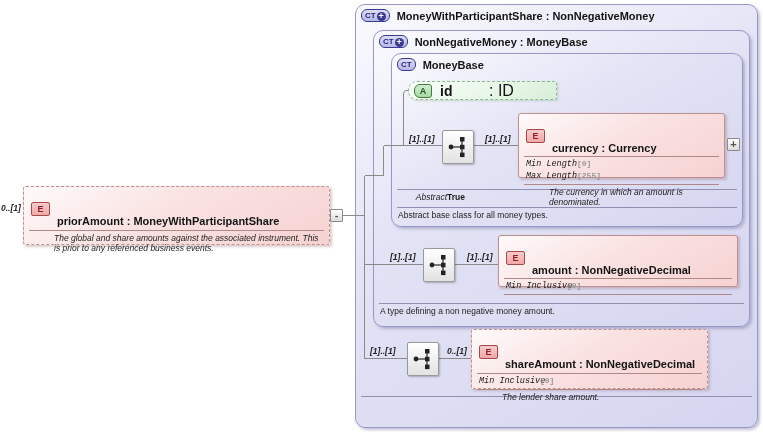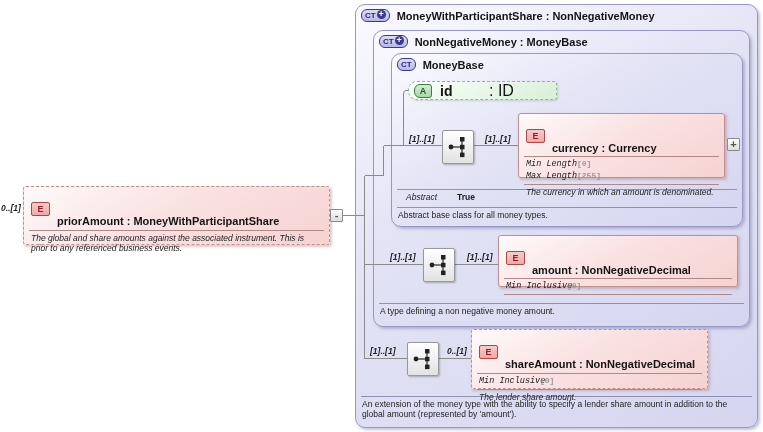--- a/index.html
+++ b/index.html
@@ -4,21 +4,21 @@
 <style>
   html,body{margin:0;padding:0;background:#fff;}
   body{font-family:"Liberation Sans","DejaVu Sans",sans-serif;}
   #canvas{position:relative;width:763px;height:432px;background:#ffffff;overflow:hidden;}
 
   
   .ct-box{position:absolute;border:1px solid #9898c8;border-radius:10px;
     background:linear-gradient(150deg,#fafafe 0%,#e4e4f6 40%,#d5d5f0 100%);
     box-shadow:2px 2px 3px rgba(120,120,160,.45);}
   .ct-header{position:absolute;left:5px;top:4px;display:flex;align-items:center;gap:7px;white-space:nowrap;}
-  .ct-badge{display:inline-flex;align-items:flex-start;height:11px;padding:0 3px;
+  .ct-badge{display:inline-flex;align-items:flex-end;height:11px;padding:0 3px;
     border:1px solid #3a3a8e;border-radius:6px;background:linear-gradient(#dcdcf6,#b8b8e8);
     color:#26267c;font-size:8px;font-weight:bold;line-height:11px;}
   .ct-plus{width:9px;height:9px;margin-left:1px;border-radius:50%;background:#3a3a8e;color:#fff;
     font-size:9px;line-height:8px;text-align:center;font-weight:bold;}
   .ct-title{font-size:11px;font-weight:bold;color:#141414;}
 
   
   .el-box{position:absolute;border:1px solid #c09090;border-radius:3px;
     background:linear-gradient(150deg,#fefafa 0%,#fae2e2 45%,#f6d2d2 100%);
     box-shadow:1.5px 1.5px 2.5px rgba(150,110,110,.35);}
@@ -26,21 +26,21 @@
   .el-title-row{display:flex;align-items:center;gap:7px;padding:4px 7px 3px 7px;white-space:nowrap;}
   .e-badge{flex:0 0 auto;width:17px;height:12px;border:1px solid #a84848;border-radius:2px;
     background:linear-gradient(#f8caca,#f0a8a8);color:#8c1f1f;font-size:9px;font-weight:bold;
     display:flex;align-items:center;justify-content:center;}
   .el-title{font-size:11px;font-weight:bold;color:#141414;margin-top:24px;}
   .sep{border-top:1px solid #b08888;margin:0 5px;height:0;}
   .ct-sep{position:absolute;left:5px;right:5px;border-top:1px solid #9090b0;height:0;}
   .facet-row{display:flex;align-items:baseline;padding:1px 7px;line-height:10px;white-space:nowrap;font-family:Liberation Mono, monospace;}
   .facet-name{font-size:8.5px;font-style:italic;color:#1a1a1a;}
   .facet-val{font-size:8px;color:#979797;font-weight:bold;}
-  .anno{font-size:8.5px;font-style:italic;color:#222;line-height:10px;padding:2px 7px;}
+  .anno{font-size:8.5px;font-style:italic;color:#222;line-height:10px;padding:2px 7px;margin-left:23px;}
   .ct-anno{position:absolute;font-size:8.5px;color:#222;line-height:10px;}
 
   
   .attr-box{position:absolute;border:1px dashed #8cb88c;border-radius:9px 3px 3px 9px;
     background:linear-gradient(150deg,#fbfefb 0%,#e6f6e6 60%,#d8efd8 100%);
     display:flex;align-items:center;box-shadow:1px 1px 2px rgba(110,150,110,.3);}
   .a-badge{flex:0 0 auto;width:16px;height:12px;margin-left:5px;border:1px solid #3e7c3e;border-radius:6px 3px 3px 6px;
     background:linear-gradient(#d2eed2,#a8d8a8);color:#1e5c1e;font-size:9px;font-weight:bold;
     display:flex;align-items:center;justify-content:center;}
   .attr-name{font-size:14px;font-weight:bold;color:#141414;margin-left:8px;width:49px;}
@@ -66,21 +66,20 @@
 
   <div class="ct-box" style="left:355px;top:4px;width:401px;height:422px;">
     <div class="ct-header">
       <span class="ct-badge">
         <span>CT</span>
         <span class="ct-plus">+</span>
       </span>
       <span class="ct-title">MoneyWithParticipantShare : NonNegativeMoney</span>
     </div>
     <div class="ct-sep" style="top:391px;"></div>
-    <div class="ct-anno" style="left:6px;top:394px;width:389px;">An extension of the money type with the ability to specify a lender share amount in addition to the global amount (represented by 'amount').</div>
   </div>
 
   <div class="ct-box" style="left:373px;top:30px;width:375px;height:295px;">
     <div class="ct-header">
       <span class="ct-badge">
         <span>CT</span>
         <span class="ct-plus">+</span>
       </span>
       <span class="ct-title">NonNegativeMoney : MoneyBase</span>
     </div>
@@ -89,21 +88,21 @@
   </div>
 
   <div class="ct-box" style="left:391px;top:53px;width:350px;height:172px;">
     <div class="ct-header">
       <span class="ct-badge">
         <span>CT</span>
       </span>
       <span class="ct-title">MoneyBase</span>
     </div>
     <div class="ct-sep" style="top:135px;"></div>
-    <div style="position:absolute;left:14px;top:138px;display:flex;">
+    <div style="position:absolute;left:4px;top:138px;display:flex;text-align:right;">
       <span class="facet-name" style="width:51px;">Abstract</span>
       <span style="font-size:8.5px;font-weight:bold;color:#1a1a1a;">True</span>
     </div>
     <div class="ct-sep" style="top:153px;"></div>
     <div class="ct-anno" style="left:6px;top:156px;width:335px;">Abstract base class for all money types.</div>
   </div>
 
   <div class="el-box dashed" style="left:23px;top:186px;width:305px;height:57px;">
     <div class="el-title-row">
       <span class="e-badge">E</span>

